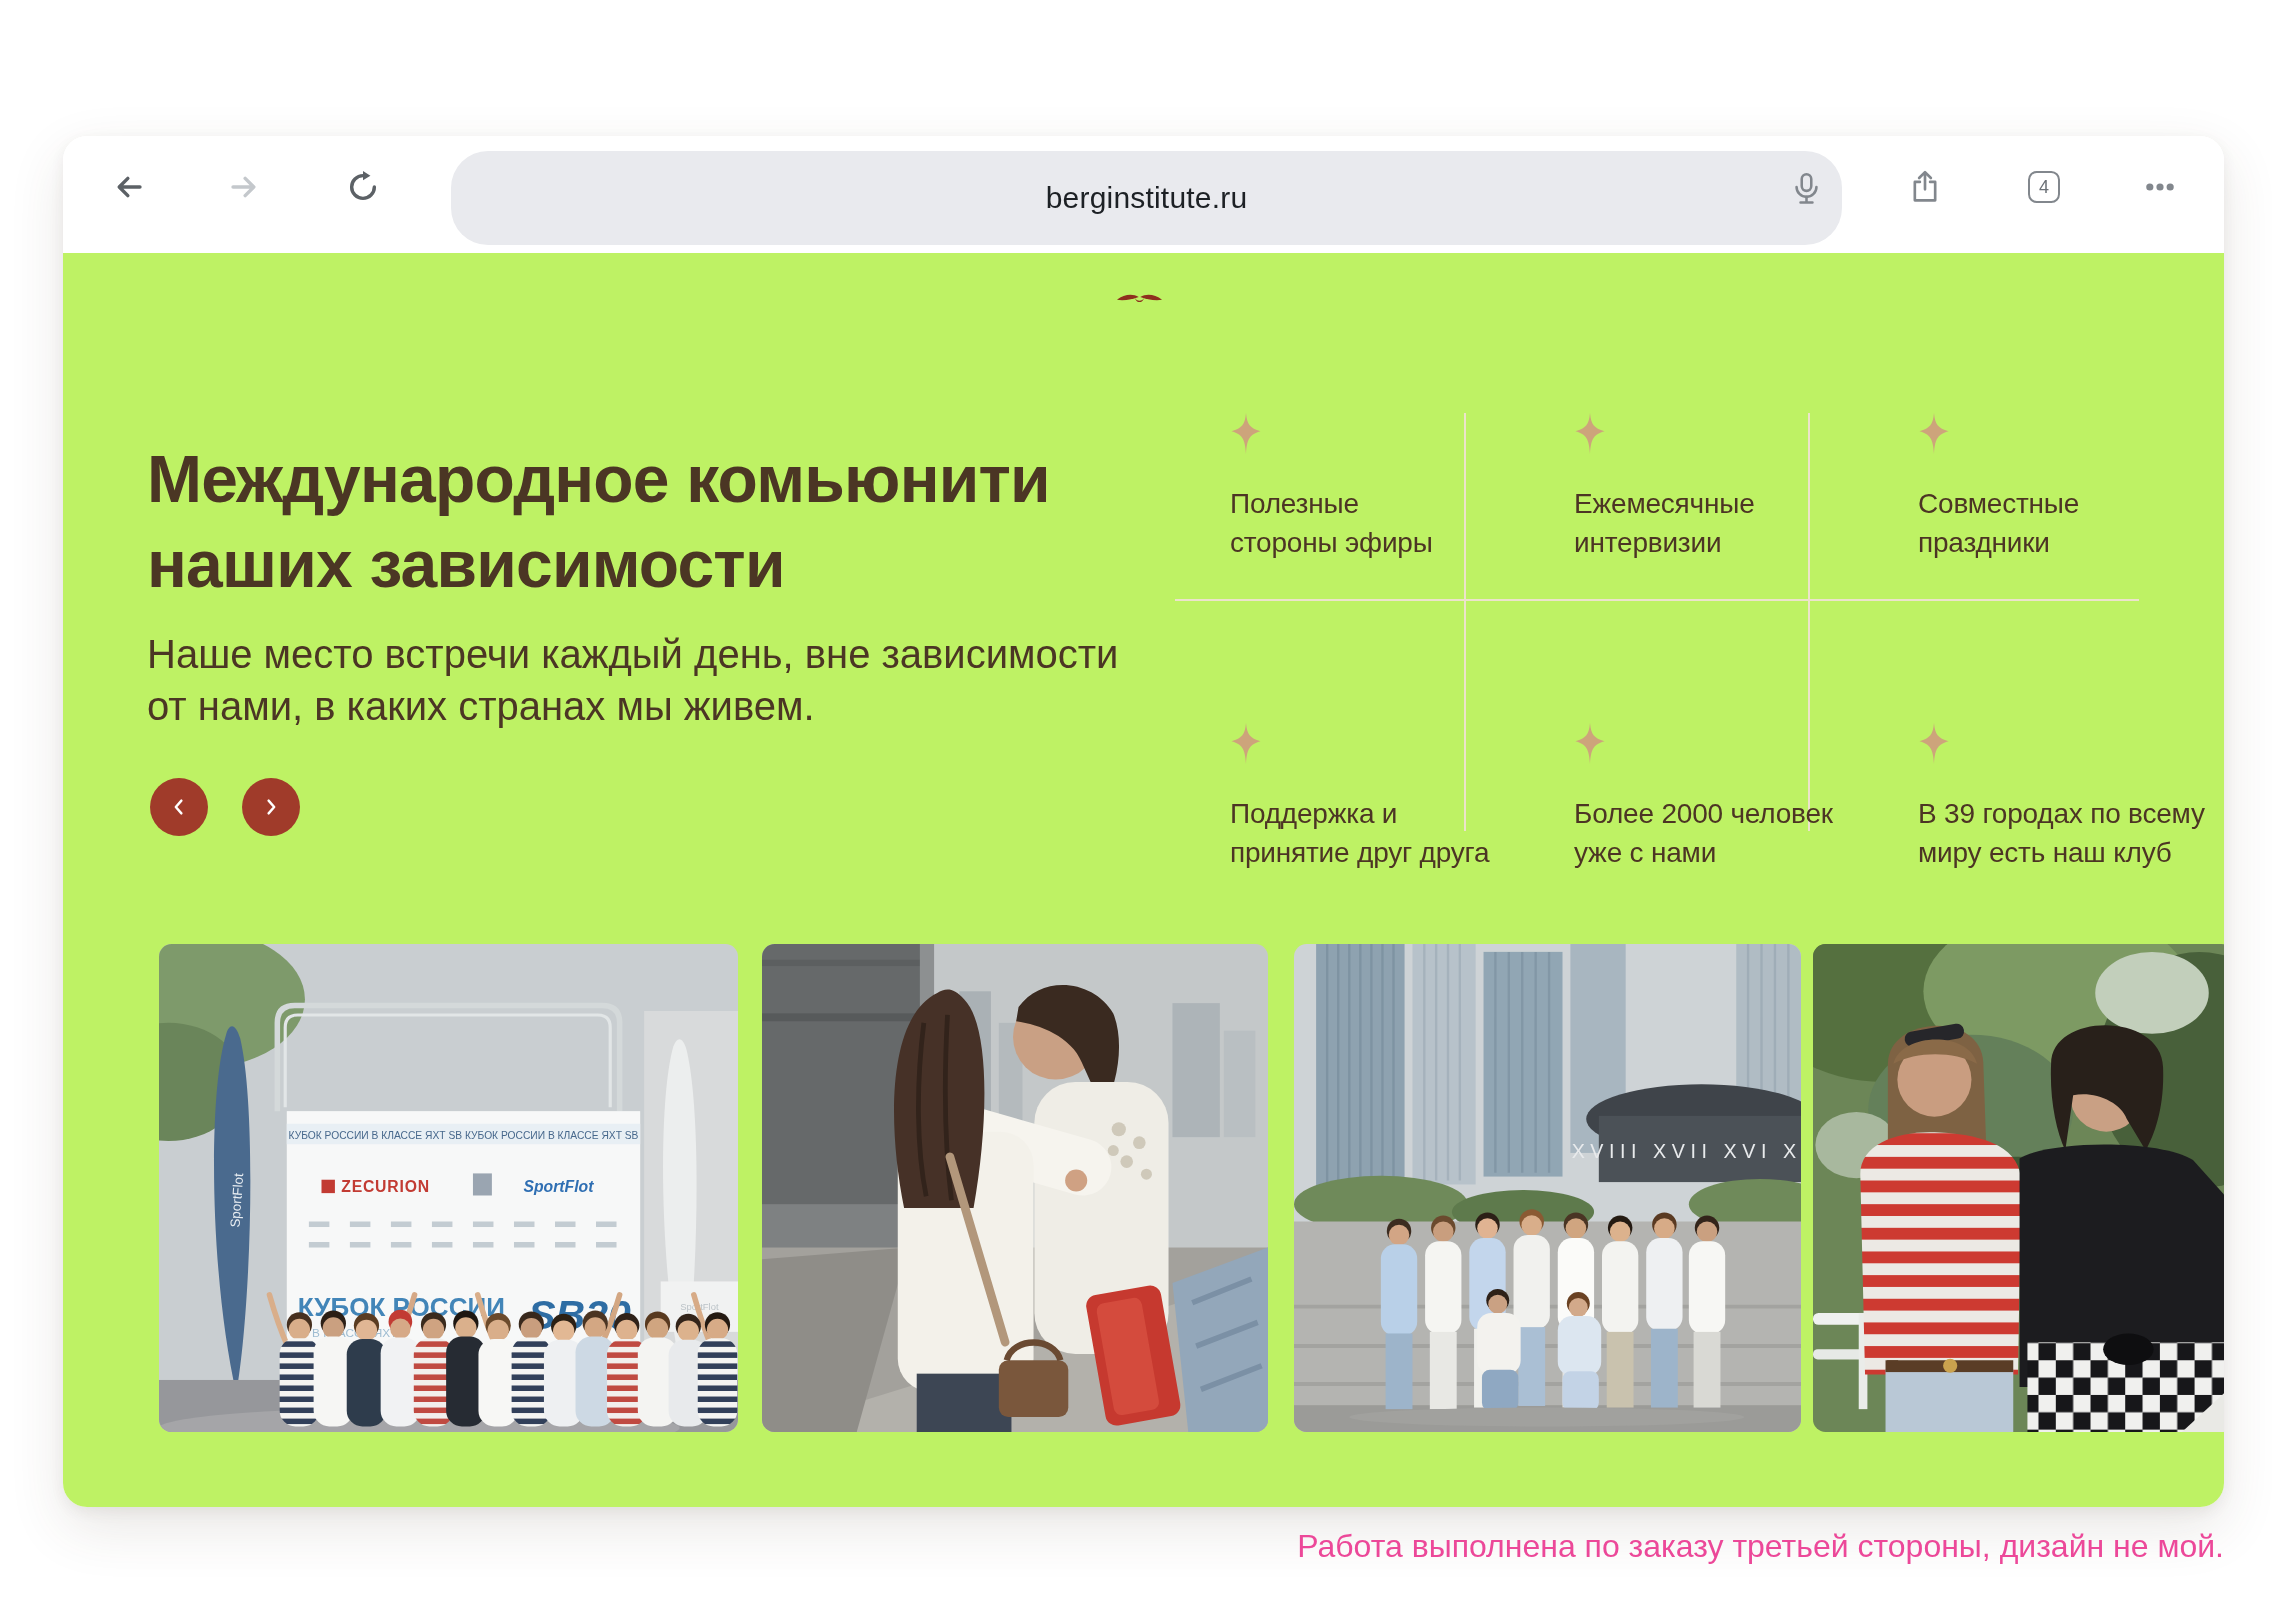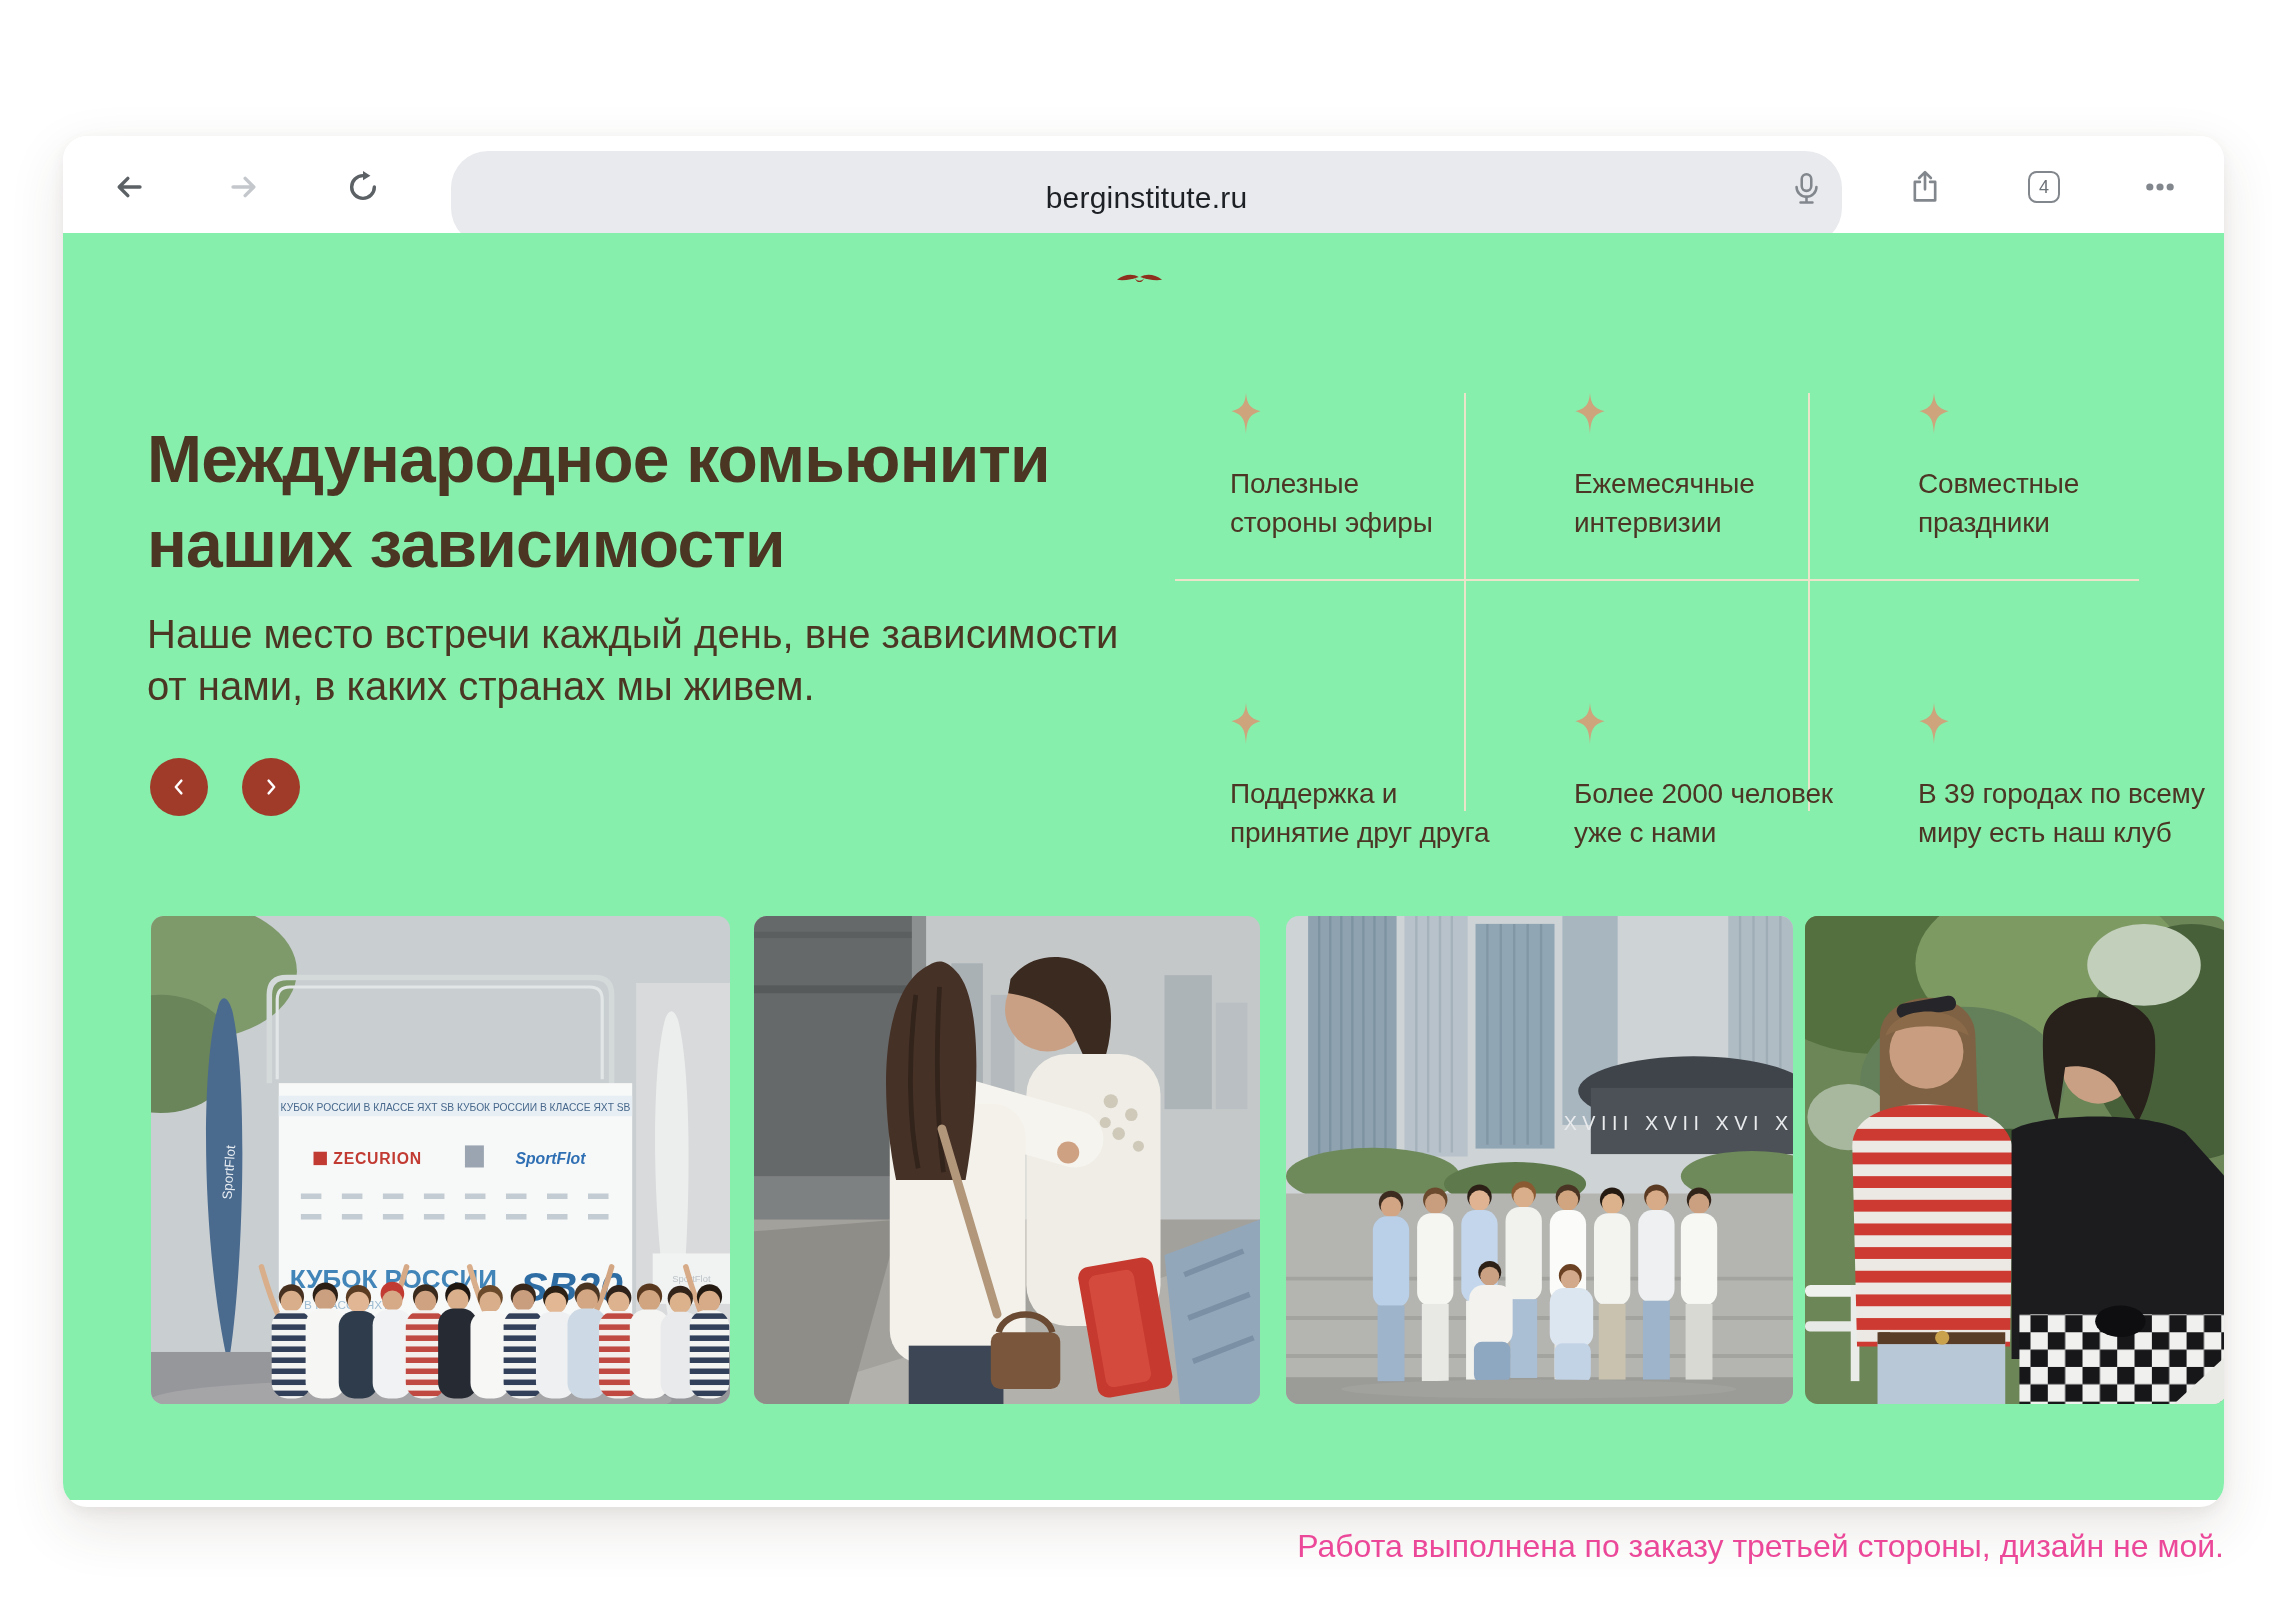--- a/index.html
+++ b/index.html
@@ -20,21 +20,21 @@
   .btn-tabs{left:1962px;}
   .btn-menu{left:2078px;}
   .urlbar{position:absolute;left:388px;top:15px;width:1391px;height:94px;border-radius:37px;
           background:#e9eaee;display:flex;align-items:center;justify-content:center;}
   .url-text{font-size:30px;color:#1d2125;letter-spacing:0.2px;}
   .btn-mic{position:absolute;right:17.4px;top:19px;width:36px;height:36px;background:none;border:none;
            padding:0;display:flex;align-items:center;justify-content:center;cursor:pointer;}
   .tabbox{width:28px;height:28px;border:2.7px solid #82878d;border-radius:8.7px;display:flex;
           align-items:center;justify-content:center;font-size:18px;color:#6d7278;}
   
-  .content{position:absolute;left:0;top:97px;width:2161px;height:1267px;background:#86efac;}
+  .content{position:absolute;left:0;top:117px;width:2161px;height:1267px;background:#bef264;}
   .ornament{position:absolute;left:1053px;top:39px;width:47px;height:14px;}
   .hero-title{position:absolute;left:84px;top:380px;font-size:66px;line-height:85px;
               font-weight:700;color:#4b3624;letter-spacing:-0.8px;}
   .hero-title span{display:block;}
   .hero-sub{position:absolute;left:84px;top:335px;font-size:40px;line-height:52px;color:#4b3624;}
   .hero-sub span{display:block;}
   .hero-title{top:140px;}
   .carousel-btn{position:absolute;width:58px;height:58px;border-radius:50%;background:#a03b2a;
                 border:none;padding:0;display:flex;align-items:center;justify-content:center;cursor:pointer;}
   .btn-prev{left:87px;top:525px;}
@@ -43,21 +43,21 @@
   .vdiv{position:absolute;top:160px;width:1.6px;height:418px;background:#ece3cb;}
   .v1{left:1401px;} .v2{left:1745px;}
   .hdiv{position:absolute;left:1112px;top:346px;width:964px;height:1.6px;background:#ece3cb;}
   .fcell{position:absolute;width:316px;margin-left:48px;}
   .fc1{left:1119px;} .fc2{left:1463px;} .fc3{left:1807px;}
   .fr1{top:160px;} .fr2{top:470px;}
   .sparkle{display:block;width:32px;height:41px;}
   .ftext{margin-top:30px;font-size:28px;line-height:39px;color:#4c3524;letter-spacing:-0.2px;}
   .ftext span{display:block;}
   
-  .photo{position:absolute;top:675px;height:488px;border-radius:12.6px;overflow:hidden;margin:8px;}
+  .photo{position:absolute;top:675px;height:488px;border-radius:12.6px;overflow:hidden;margin:16px;}
   .photo svg{display:block;width:100%;height:100%;}
   .ph1{left:80px;width:579px;}
   .ph2{left:683px;width:506px;}
   .ph3{left:1215px;width:507px;}
   .ph4{left:1734px;width:421px;}
   
   .footer-note{position:absolute;top:1528px;right:49px;font-size:32px;color:#ec4899;}
 </style>
 </head>
 <body>

